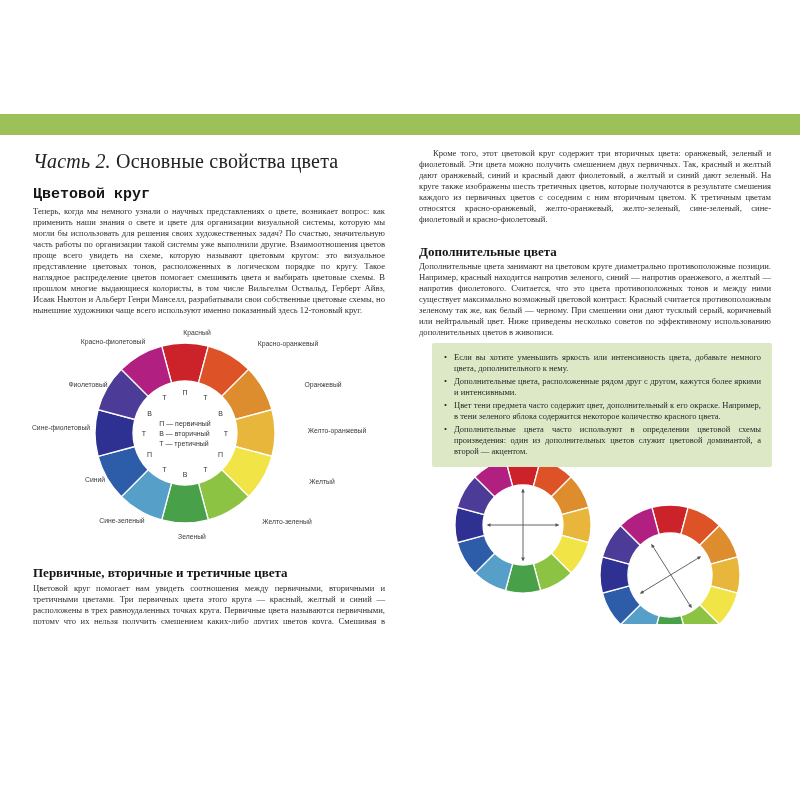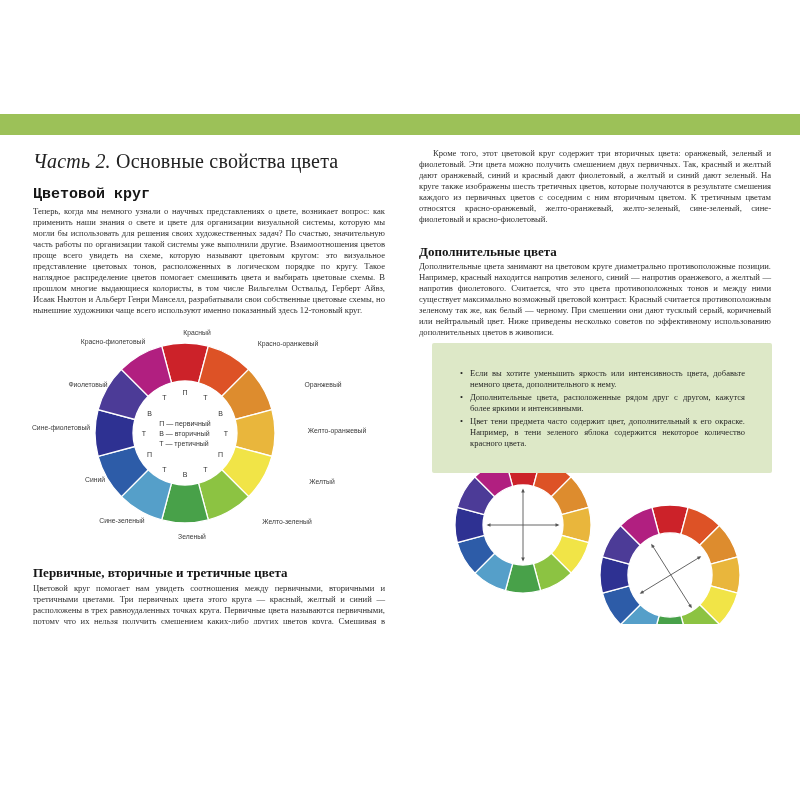--- a/index.html
+++ b/index.html
@@ -13,21 +13,21 @@
   .h2{font-weight:bold;font-size:13px;color:#151515;}
   .body-text{font-size:8.6px;line-height:1.28;text-align:justify;color:#2e2e2e;}
   .indent{text-indent:14px;}
   .wheel-label{position:absolute;font-family:"Liberation Sans",sans-serif;font-size:6.8px;
                color:#3a3a3a;white-space:nowrap;transform:translate(-50%,-50%);}
   .wheel-letter{position:absolute;font-family:"Liberation Sans",sans-serif;font-size:7px;
                 color:#333;transform:translate(-50%,-50%);}
   #wheel-legend{text-align:left;font-family:"Liberation Sans",sans-serif;font-size:7px;
                 line-height:1.45;color:#333;transform:translate(-50%,-50%);white-space:nowrap;}
   #callout{left:432px;top:343px;width:318px;padding:9px 11px 8px 11px;border-radius:2px;}
-  #callout ul{margin:16px;padding:0;list-style:none;}
+  #callout ul{margin:0;padding:0;list-style:none;}
   #callout li{position:relative;padding-left:11px;font-size:8.5px;line-height:1.3;
               text-align:justify;color:#262626;margin-bottom:2px;}
   #callout li::before{content:"\2022";position:absolute;left:1px;top:0;color:#262626;}
   .pagenum{font-size:12px;color:#444;}
   svg{position:absolute;left:0;top:0;pointer-events:none;}
 </style>
 </head>
 <body>
 
 <div id="page">
@@ -145,17 +145,18 @@
 
   <div class="abs h2" style="left:419px;top:244px;">Дополнительные цвета</div>
 
   <div class="abs body-text" style="left:419px;top:261px;width:352px;">Дополнительные цвета занимают на цветовом круге диаметрально противоположные позиции. Например, красный находится напротив зеленого, синий — напротив оранжевого, а желтый — напротив фиолетового. Считается, что это цвета противоположных тонов и между ними существует максимально возможный цветовой контраст. Красный считается противоположным зеленому так же, как белый — черному. При смешении они дают тусклый серый, коричневый или нейтральный цвет. Ниже приведены несколько советов по эффективному использованию дополнительных цветов в живописи.</div>
 
   <div id="callout" class="abs" style="background: rgb(221, 232, 199);">
     <ul id="callout-list">
         <li>Если вы хотите уменьшить яркость или интенсивность цвета, добавьте немного цвета, дополнительного к нему.</li>
         <li>Дополнительные цвета, расположенные рядом друг с другом, кажутся более яркими и интенсивными.</li>
         <li>Цвет тени предмета часто содержит цвет, дополнительный к его окраске. Например, в тени зеленого яблока содержится некоторое количество красного цвета.</li>
+        <li>Дополнительные цвета часто используют в определении цветовой схемы произведения: один из дополнительных цветов служит цветовой доминантой, а второй — акцентом.</li>
       </ul>
   </div>
 
   <div class="abs pagenum" style="left:771px;top:656px;">13</div>
 </div>
 
 </body></html>

